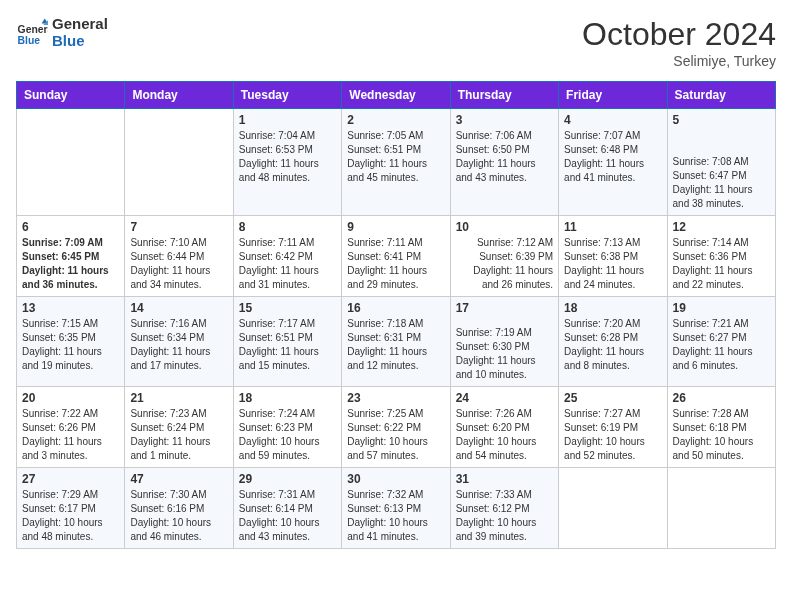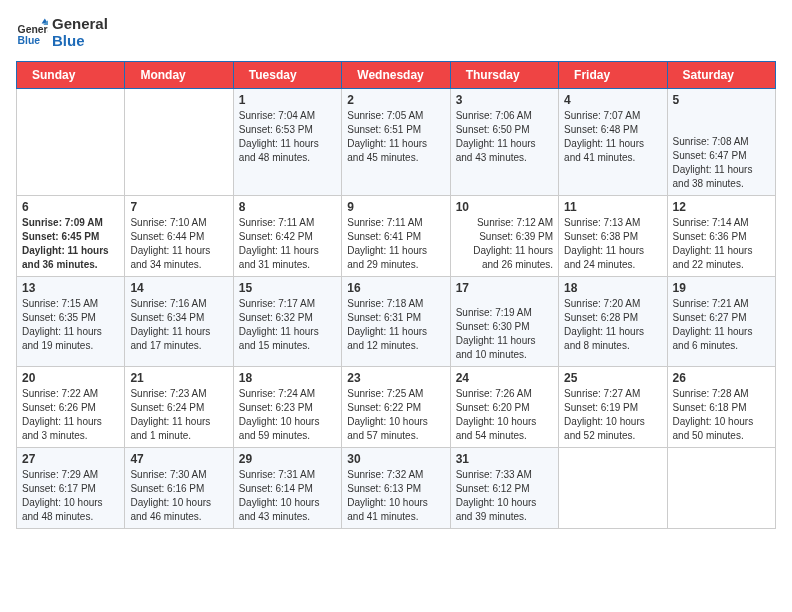--- a/index.html
+++ b/index.html
@@ -36,25 +36,25 @@
     .location {
       font-size: 14px;
       color: #555;
     }
     table {
       width: 100%;
       border-collapse: collapse;
       table-layout: fixed;
     }
     thead tr th {
-      background: #ef4444;
+      background: #6d28d9;
       color: #fff;
       font-size: 12px;
       font-weight: bold;
-      padding: 6px 15px;
+      padding: 6px 7px;
       text-align: left;
       border: 1px solid #1e6bb8;
     }
     tbody tr td {
       border: 1px solid #ccc;
       vertical-align: top;
       padding: 4px 5px;
       font-size: 10.5px;
       color: #333;
       height: 80px;
@@ -88,20 +88,22 @@
       <text x="2" y="34" font-size="13" font-weight="bold" fill="#1e6bb8">Blue</text>
       <polygon points="32,8 40,8 36,2" fill="#1e6bb8"></polygon>
       <polygon points="34,10 40,10 40,4" fill="#5599cc"></polygon>
     </svg>
     <div>
       <div style="font-size:15px;font-weight:bold;color:#333;line-height:1.1;">General</div>
       <div style="font-size:15px;font-weight:bold;color:#1e6bb8;line-height:1.1;">Blue</div>
     </div>
   </div>
   <div class="title-block">
+    <div class="month-title">October 2024</div>
+    <div class="location">Selimiye, Turkey</div>
   </div>
 </div>
 
 <table>
   <thead>
     <tr id="dow-row">
         <th>Sunday</th>
         <th>Monday</th>
         <th>Tuesday</th>
         <th>Wednesday</th>
@@ -198,21 +200,21 @@
         </td>
         <td>
           <span class="day-num">14</span>
           <div class="cell-content" style="white-space: pre-line;">Sunrise: 7:16 AM
 Sunset: 6:34 PM
 Daylight: 11 hours and 17 minutes.</div>
         </td>
         <td>
           <span class="day-num">15</span>
           <div class="cell-content" style="white-space: pre-line;">Sunrise: 7:17 AM
-Sunset: 6:32 PM
+Sunset: 6:51 PM
 Daylight: 11 hours and 15 minutes.</div>
         </td>
         <td>
           <span class="day-num">16</span>
           <div class="cell-content" style="white-space: pre-line;">Sunrise: 7:18 AM
 Sunset: 6:31 PM
 Daylight: 11 hours and 12 minutes.</div>
         </td>
         <td>
           <span class="day-num">17</span>

